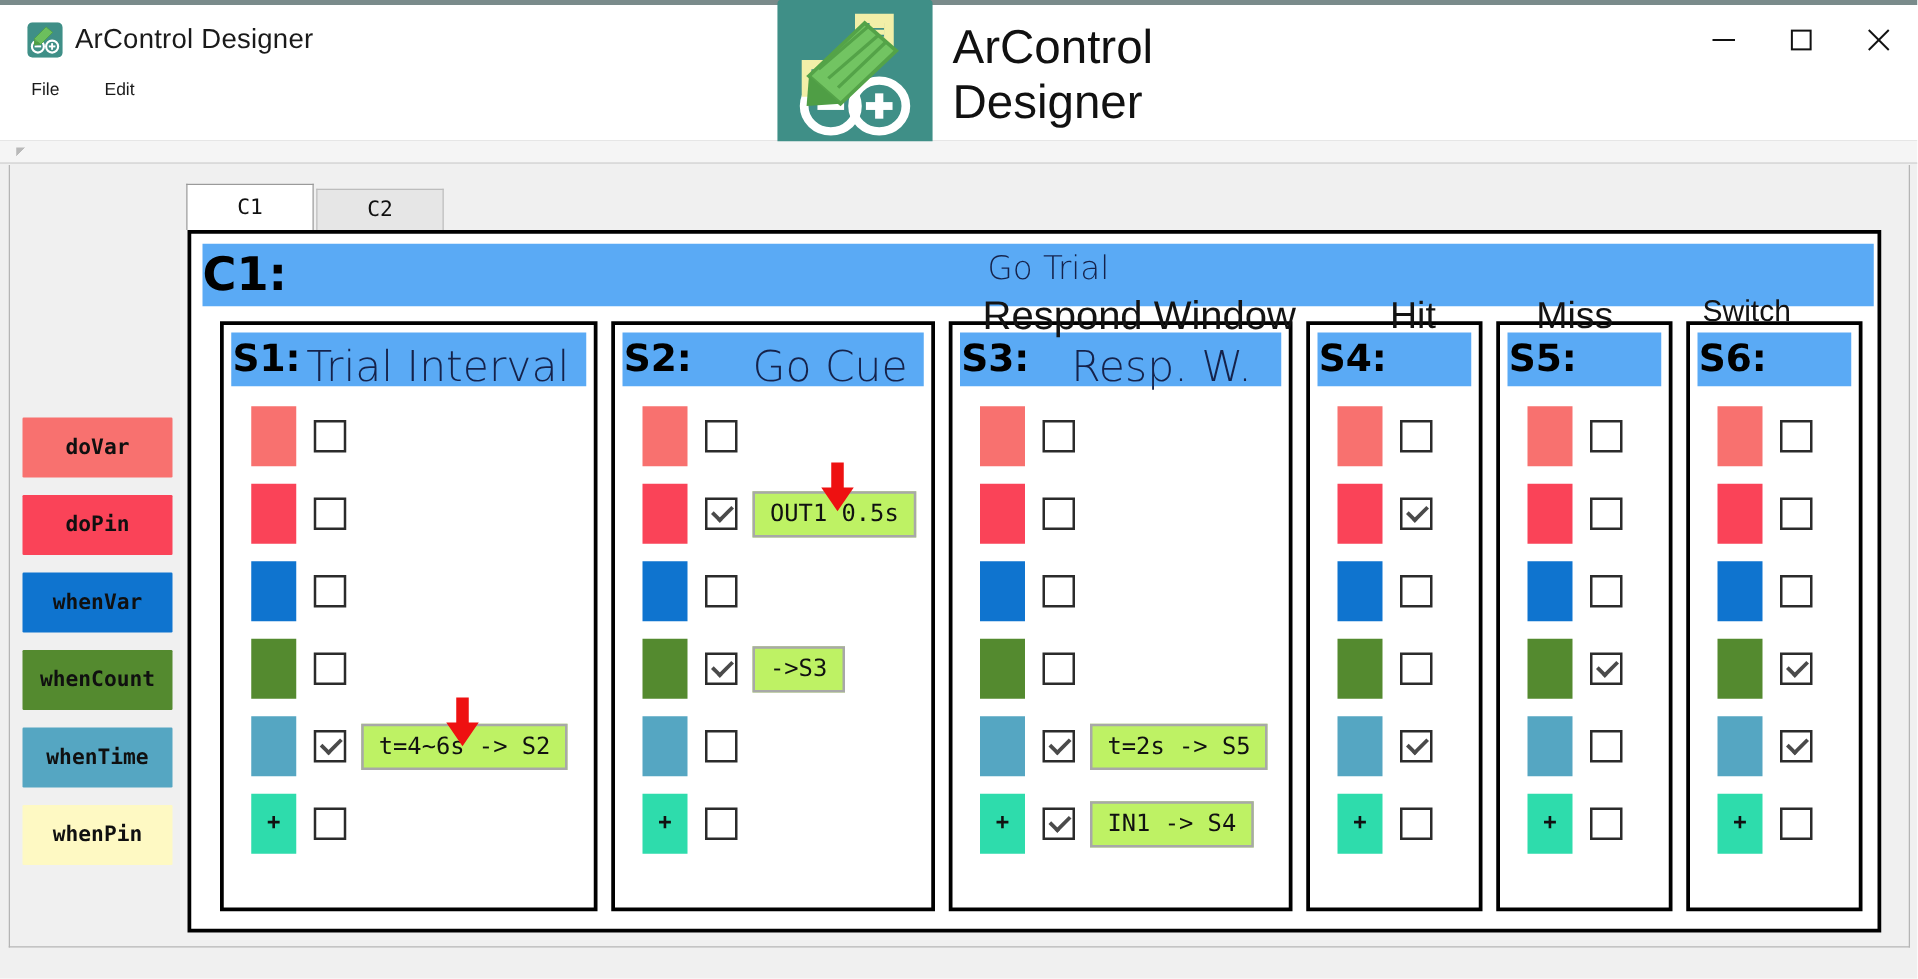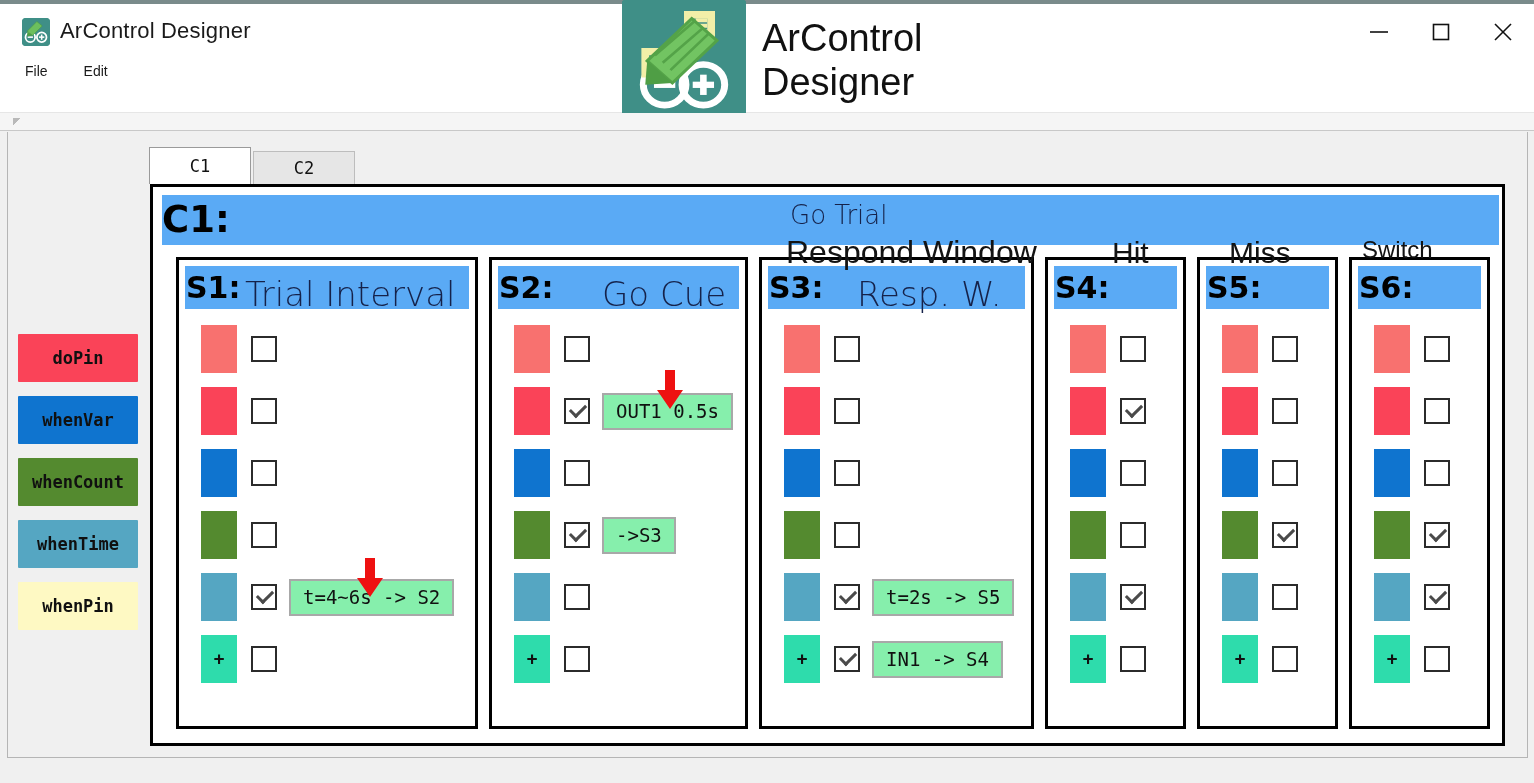--- a/index.html
+++ b/index.html
@@ -72,21 +72,21 @@
   .rows{position:absolute;left:0;top:58px;width:100%;}
   .row{height:62px;display:flex;align-items:center;position:relative;}
   .swatch{width:36px;height:48px;margin-left:22px;display:flex;align-items:center;justify-content:center;
           font-size:19px;font-weight:bold;color:#111;cursor:pointer;flex:none;}
   .cbx{width:26px;height:26px;border:2.5px solid #2b2b2b;background:#fff;margin-left:14px;flex:none;
        position:relative;cursor:pointer;box-sizing:border-box;}
   .cbx.on::after{content:"";position:absolute;left:4px;top:4px;width:13px;height:7px;
                  border-left:3px solid #4a4a4a;border-bottom:3px solid #4a4a4a;
                  transform:rotate(-45deg);}
   .actbtn{margin-left:12px;height:37px;padding:0 12px;display:flex;align-items:center;
-          background:#86efac;border:2px solid #a8a8a8;box-sizing:border-box;
+          background:#bef264;border:2px solid #a8a8a8;box-sizing:border-box;
           font-family:"DejaVu Sans Mono", monospace;font-size:19px;color:#111;
           white-space:nowrap;cursor:pointer;}
 
   
   .anno{position:absolute;color:#131313;font-family:"Liberation Sans", sans-serif;
         pointer-events:none;white-space:nowrap;}
   .anno.light{font-family:"DejaVu Sans", sans-serif;font-weight:300;color:#15224a;}
 
   .arrow{position:absolute;pointer-events:none;}
 </style>
@@ -168,20 +168,23 @@
   </div>
 
   <div class="toolstrip">
     <div class="grip"></div>
   </div>
 
   <div class="content">
     <div class="outer-frame"></div>
 
     <div class="palette" id="palette">
+        <div class="pal-item" style="background: rgb(248, 113, 111);">
+          <span>doVar</span>
+        </div>
         <div class="pal-item" style="background: rgb(250, 67, 88);">
           <span>doPin</span>
         </div>
         <div class="pal-item" style="background: rgb(15, 116, 207);">
           <span>whenVar</span>
         </div>
         <div class="pal-item" style="background: rgb(84, 138, 47);">
           <span>whenCount</span>
         </div>
         <div class="pal-item" style="background: rgb(85, 166, 194);">

